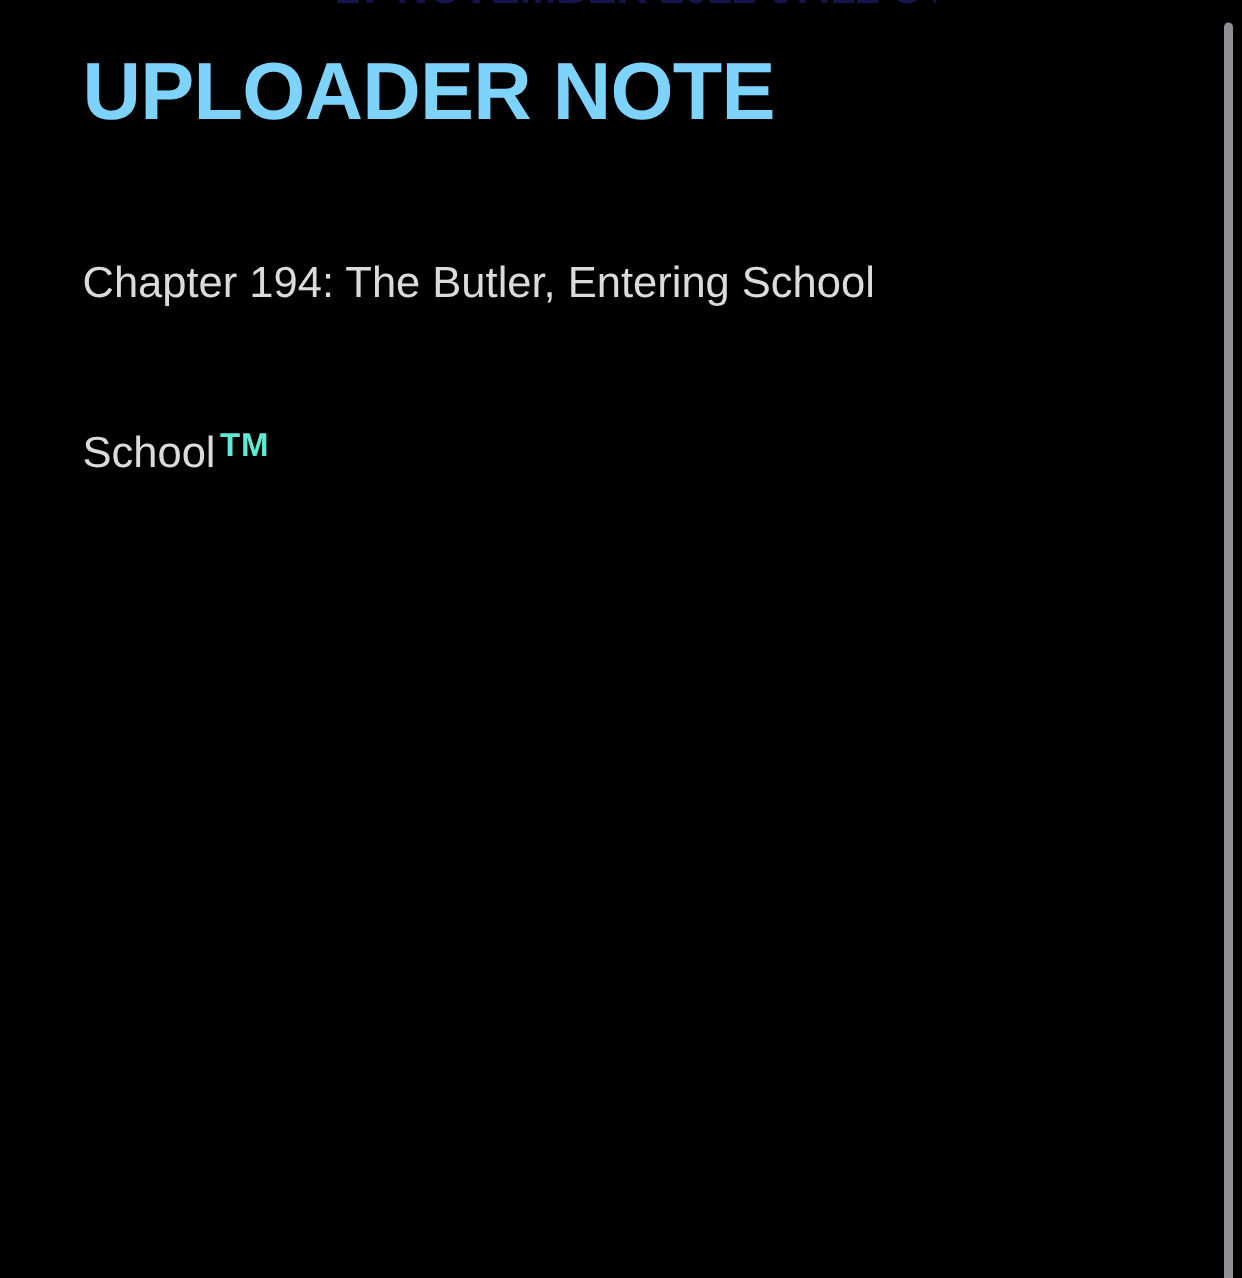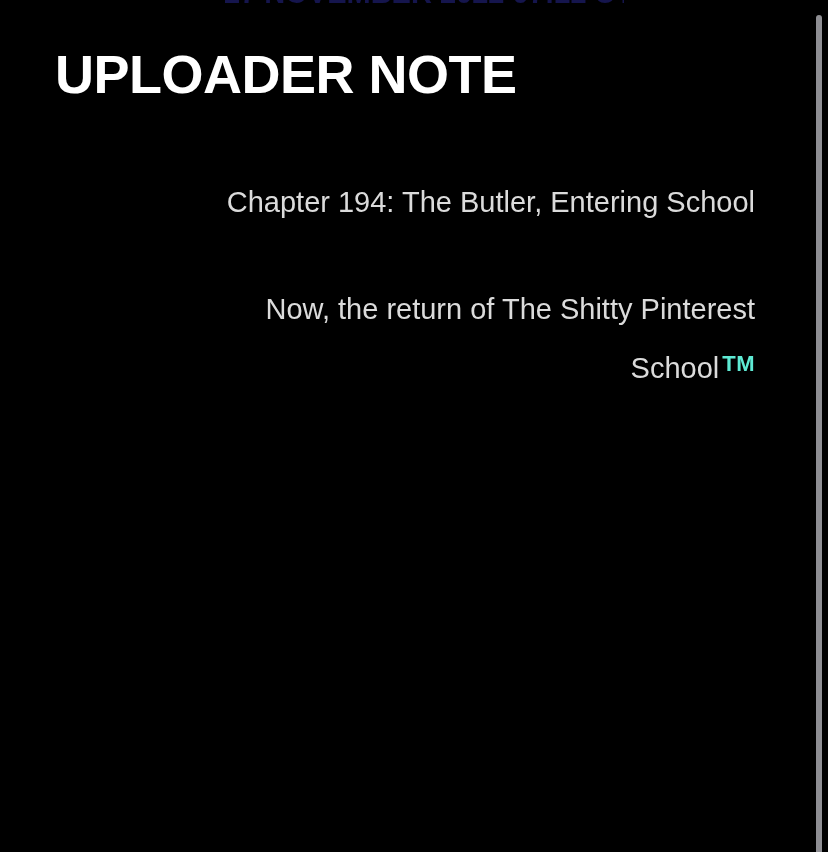--- a/index.html
+++ b/index.html
@@ -46,38 +46,37 @@
   }
 
   .content {
     position: absolute;
     left: 55px;
     top: 0;
     width: 700px;
   }
 
   .note-title {
-    margin: 43px 0 0 0;
+    margin: 30px 0 0 0;
     font-size: 54px;
     line-height: 62px;
     font-weight: 700;
     letter-spacing: -0.5px;
-    color: #ffffff;
+    color: #7dd3fc;
   }
 
   .block { margin: 53.5px 0 0 0; }
   .block.first { margin-top: 71px; }
 
   .line {
     font-size: 29px;
     line-height: 53.5px;
     font-weight: 400;
     color: #DBDBDB;
     white-space: nowrap;
-    text-align: right;
   }
 
   
   .misspell {
     background-image: radial-gradient(circle, #E8504B 2.2px, rgba(0,0,0,0) 2.9px);
     background-size: 8px 7px;
     background-repeat: repeat-x;
     background-position: 1px 100%;
     padding-bottom: 7px;
   }
@@ -113,18 +112,17 @@
     <div class="line">Chapter 194: The Butler, Entering School</div>
   </div>
 
   <div class="block">
   </div>
 
   <div class="block">
   </div>
 
   <div class="block">
-    <div class="line">Now, the return of The Shitty Pinterest</div>
     <div class="line"><span>School</span><span class="tm">TM</span></div>
   </div>
 </main>
 
 <div class="scrollbar"></div>
 
 </body></html>

